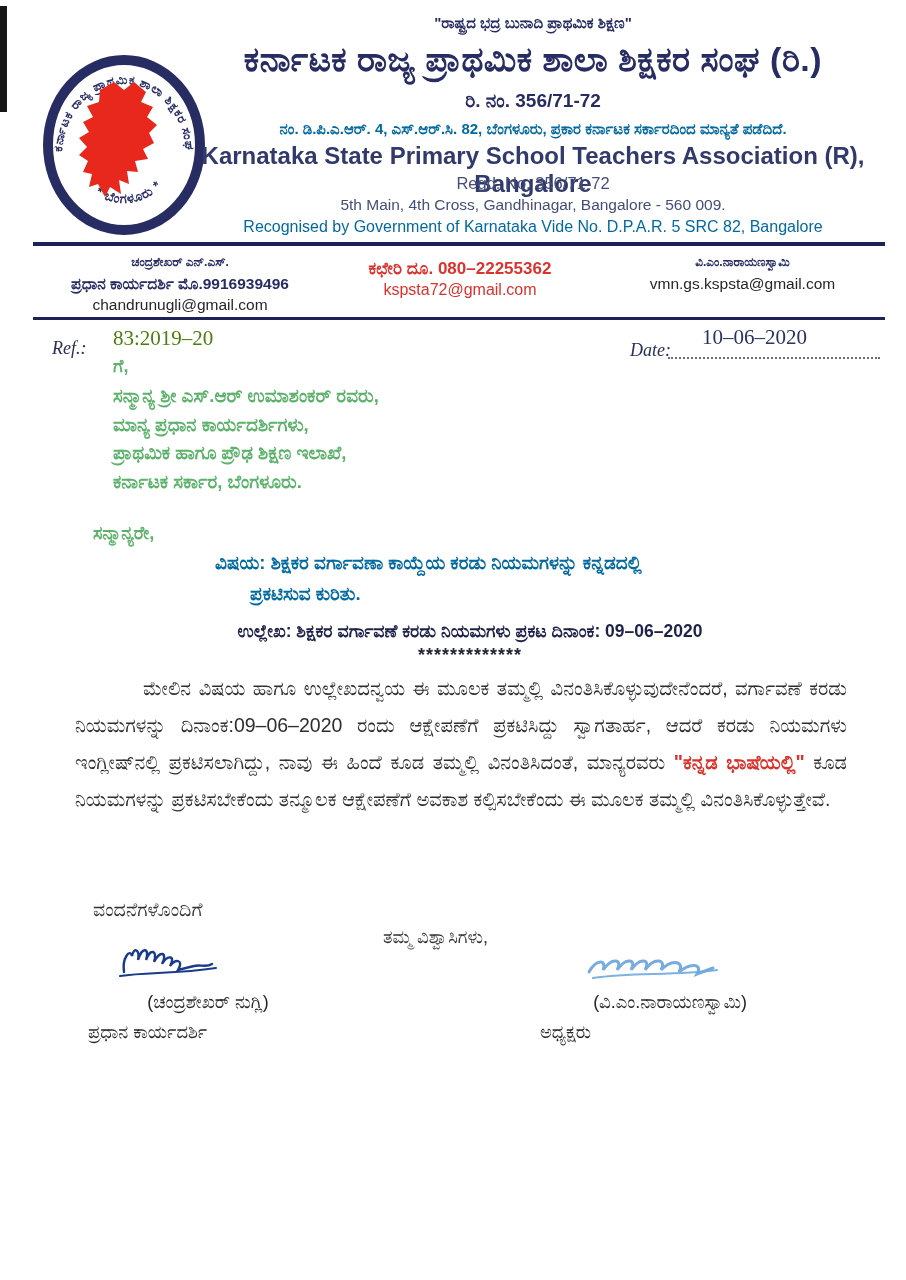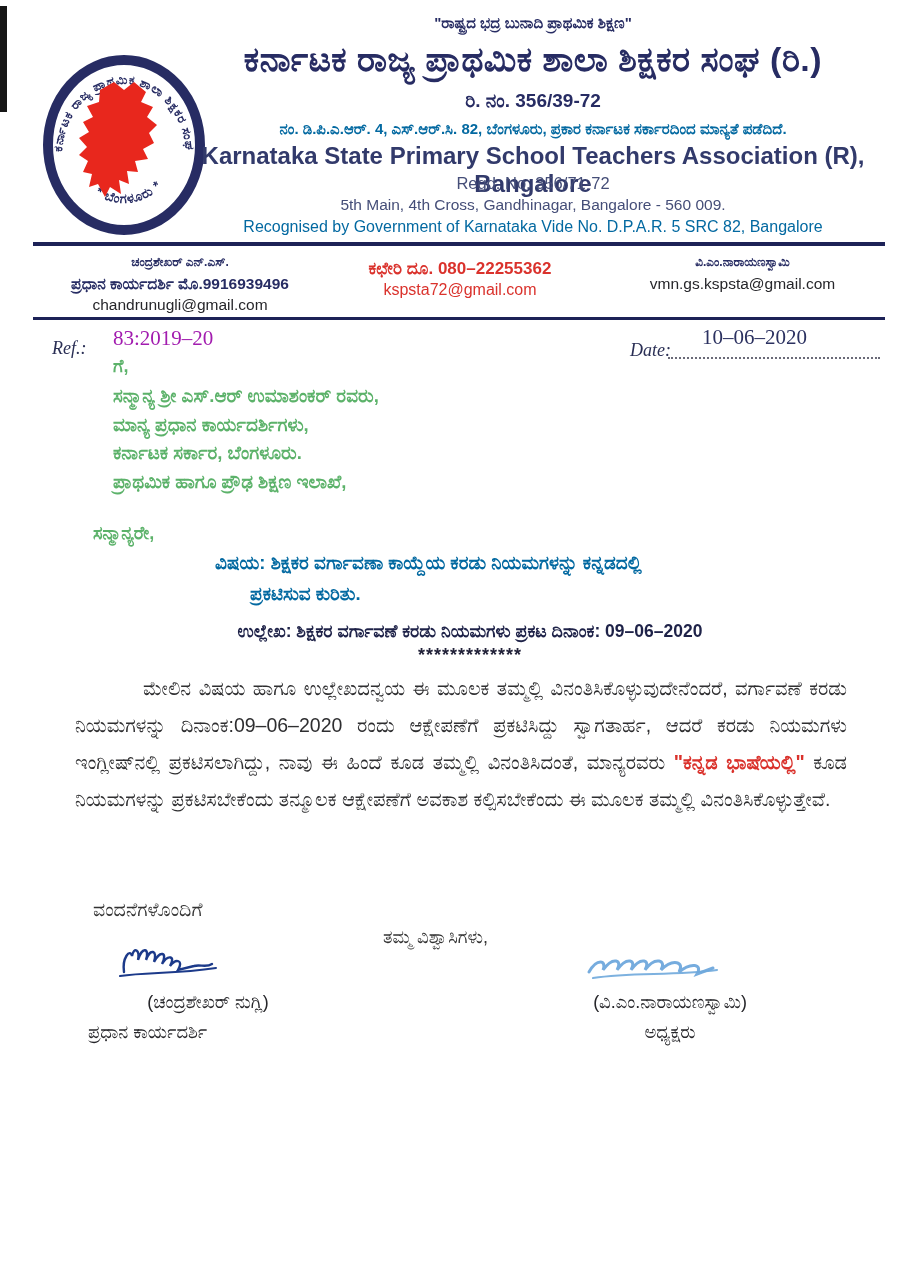--- a/index.html
+++ b/index.html
@@ -39,21 +39,21 @@
   .c-right{left:600px;width:285px;}
   .c-name{font-size:12px;font-weight:bold;color:#272c63;}
   .c-role{font-size:15.5px;font-weight:bold;color:#272c63;}
   .c-mail{font-size:15.5px;color:#26262a;}
   .c-phone{font-size:17px;font-weight:bold;color:#da322c;}
   .c-mail-red{font-size:16px;color:#da322c;}
 
   .serif-it{font-family:"Liberation Serif", serif;font-style:italic;}
   .serif{font-family:"Liberation Serif", serif;}
   .ref-label{left:52px;top:338px;font-size:18px;color:#2a2f55;}
-  .ref-value{left:113px;top:326px;font-size:21px;color:#a21caf;}
+  .ref-value{left:113px;top:326px;font-size:21px;color:#4d7c0f;}
   .date-label{left:630px;top:340px;font-size:18px;color:#2a2f55;}
   .date-dots{left:668px;top:334px;width:212px;height:23px;border-bottom:2px dotted #6a6a78;}
   .date-value{left:702px;top:325px;font-size:21px;color:#2b3160;}
 
   .to-word{left:113px;top:356px;font-size:18px;font-weight:bold;}
   .recipient{left:113px;top:382px;font-size:18.5px;font-weight:bold;line-height:28.5px;}
   .salutation{left:93px;top:523px;font-size:18px;font-weight:bold;}
 
   .subj1{left:215px;top:552px;font-size:18.5px;font-weight:bold;}
   .subj2{left:250px;top:583px;font-size:18.5px;font-weight:bold;}
@@ -69,21 +69,21 @@
 
   .thanks{left:93px;top:899px;font-size:19px;color:#333;}
   .yours{left:383px;top:927px;font-size:18px;color:#333;}
 
   .sig{overflow:visible;}
   .sig-left{left:116px;top:940px;}
   .sig-right{left:583px;top:946px;}
   .name-left{left:88px;top:992px;width:240px;text-align:center;font-size:18px;color:#26262a;}
   .role-left{left:88px;top:1022px;width:240px;text-align:left;font-size:18px;color:#26262a;}
   .name-right{left:540px;top:992px;width:260px;text-align:center;font-size:18px;color:#26262a;}
-  .role-right{left:540px;top:1022px;width:260px;text-align:center;font-size:18px;color:#26262a;}
+  .role-right{left:540px;top:1022px;width:260px;font-size:18px;color:#26262a;}
 
   .logo-box{left:40px;top:54px;width:168px;height:182px;}
 </style>
 </head>
 <body>
 
 <div class="page">
 
   <div class="abs scan-strip"></div>
 
@@ -106,21 +106,21 @@
         L 117,71 L 109,79 L 114,89 L 103,95 L 108,105 L 95,107 L 98,118
         L 87,117 L 89,130 L 79,126 L 81,140 L 70,133 L 65,143 L 58,130
         L 49,133 L 52,120 L 43,118 L 48,107 L 39,101 L 47,93 L 39,84
         L 49,78 L 43,68 L 53,63 L 47,52 L 59,48 Z"></path>
     </svg>
   </div>
 
   <div class="abs head-wrap">
     <div class="abs tagline center navy">"ರಾಷ್ಟ್ರದ ಭದ್ರ ಬುನಾದಿ ಪ್ರಾಥಮಿಕ ಶಿಕ್ಷಣ"</div>
     <div class="abs main-title center navy">ಕರ್ನಾಟಕ ರಾಜ್ಯ ಪ್ರಾಥಮಿಕ ಶಾಲಾ ಶಿಕ್ಷಕರ ಸಂಘ (ರಿ.)</div>
-    <div class="abs regno center navy">ರಿ. ನಂ. 356/39-72</div>
+    <div class="abs regno center navy">ರಿ. ನಂ. 356/71-72</div>
     <div class="abs kn-recog center red">ನಂ. ಡಿ.ಪಿ.ಎ.ಆರ್. 4, ಎಸ್.ಆರ್.ಸಿ. 82, ಬೆಂಗಳೂರು, ಪ್ರಕಾರ ಕರ್ನಾಟಕ ಸರ್ಕಾರದಿಂದ ಮಾನ್ಯತೆ ಪಡೆದಿದೆ.</div>
     <div class="abs en-title center">Karnataka State Primary School Teachers Association (R), Bangalore</div>
     <div class="abs en-regd center">Regd. No. 356/71-72</div>
     <div class="abs en-addr center">5th Main, 4th Cross, Gandhinagar, Bangalore - 560 009.</div>
     <div class="abs en-recog center red">Recognised by Government of Karnataka Vide No. D.P.A.R. 5 SRC 82, Bangalore</div>
   </div>
 
   <div class="abs rule rule1"></div>
 
   <div class="abs contact-col c-left center">
@@ -142,22 +142,22 @@
   <div class="abs serif-it ref-label">Ref.:</div>
   <div class="abs serif ref-value">83:2019–20</div>
   <div class="abs serif-it date-label">Date:</div>
   <div class="abs date-dots"></div>
   <div class="abs serif date-value">10–06–2020</div>
 
   <div class="abs to-word green">ಗೆ,</div>
   <div class="abs recipient green">
     <div>ಸನ್ಮಾನ್ಯ ಶ್ರೀ ಎಸ್.ಆರ್ ಉಮಾಶಂಕರ್ ರವರು,</div>
     <div>ಮಾನ್ಯ ಪ್ರಧಾನ ಕಾರ್ಯದರ್ಶಿಗಳು,</div>
+    <div>ಪ್ರಾಥಮಿಕ ಹಾಗೂ ಪ್ರೌಢ ಶಿಕ್ಷಣ ಇಲಾಖೆ,</div>
     <div>ಕರ್ನಾಟಕ ಸರ್ಕಾರ, ಬೆಂಗಳೂರು.</div>
-    <div>ಪ್ರಾಥಮಿಕ ಹಾಗೂ ಪ್ರೌಢ ಶಿಕ್ಷಣ ಇಲಾಖೆ,</div>
   </div>
 
   <div class="abs salutation green">ಸನ್ಮಾನ್ಯರೇ,</div>
 
   <div class="abs subj1 red">ವಿಷಯ: ಶಿಕ್ಷಕರ ವರ್ಗಾವಣಾ ಕಾಯ್ದೆಯ ಕರಡು ನಿಯಮಗಳನ್ನು ಕನ್ನಡದಲ್ಲಿ</div>
   <div class="abs subj2 red">ಪ್ರಕಟಿಸುವ ಕುರಿತು.</div>
   <div class="abs ulleka">ಉಲ್ಲೇಖ: ಶಿಕ್ಷಕರ ವರ್ಗಾವಣೆ ಕರಡು ನಿಯಮಗಳು ಪ್ರಕಟ ದಿನಾಂಕ: 09–06–2020</div>
   <div class="abs stars">*************</div>
 
   <div class="abs body-par">

